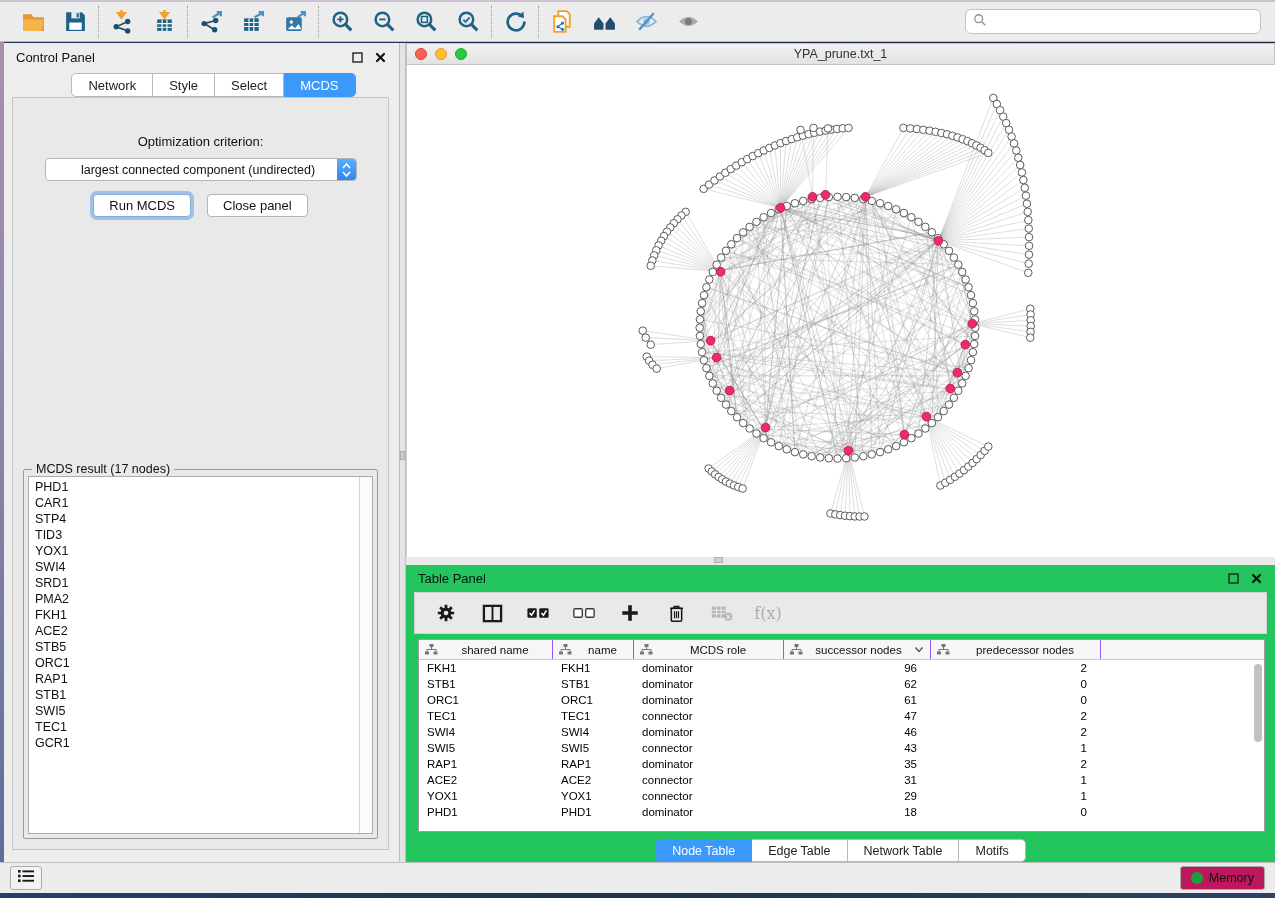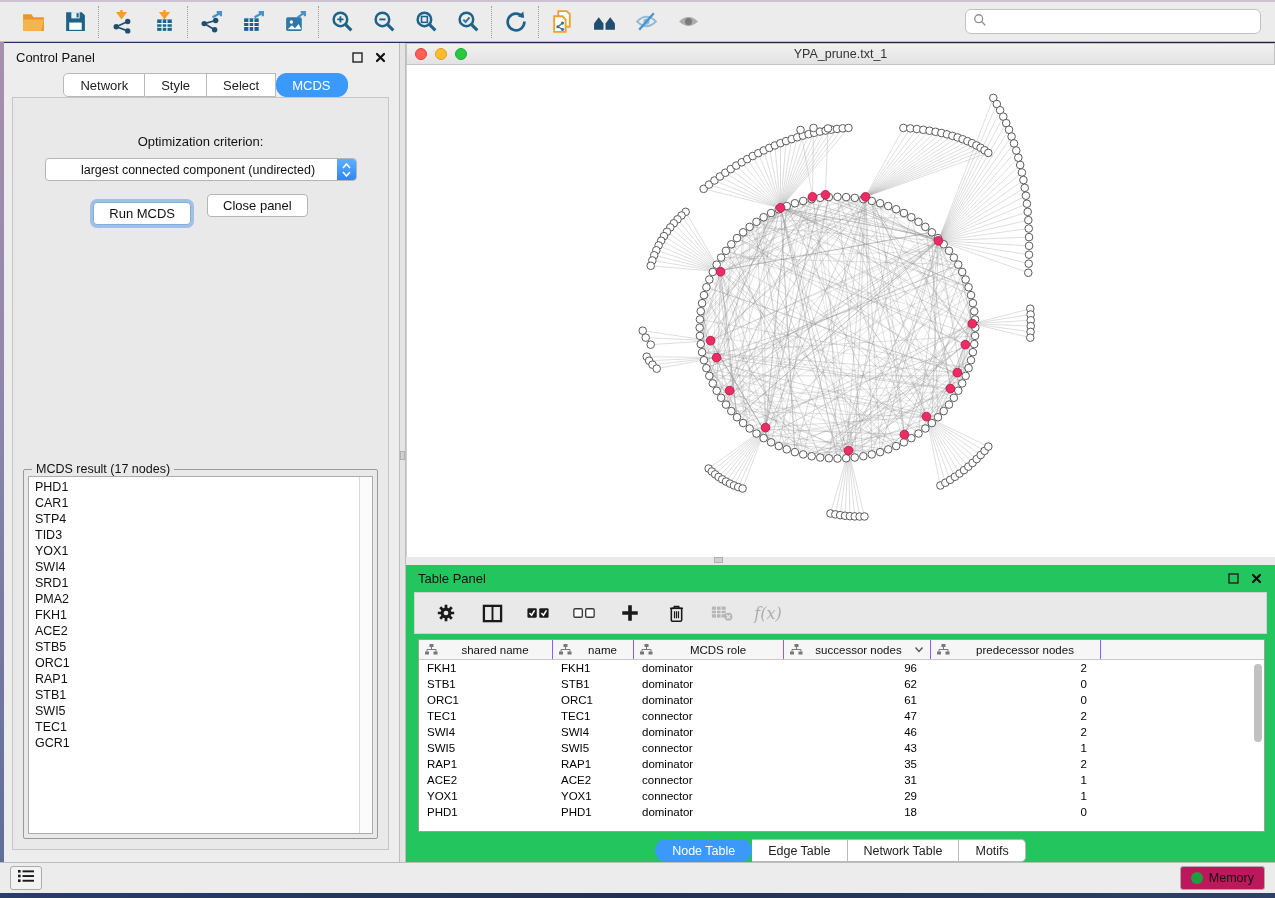--- a/index.html
+++ b/index.html
@@ -24,38 +24,38 @@
   .bottom-strip { position:absolute; left:0; right:0; bottom:0; height:5px;
                 background:linear-gradient(90deg,#2a3d66,#223153 50%,#2e4066); }
   .main { position:absolute; left:4px; top:43px; right:0; bottom:36px; background:#EDEDED; }
 
   
   .control-panel { position:absolute; left:0; top:0; width:395px; height:100%; background:#EDEDED; }
   .cp-title-row { height:28px; display:flex; align-items:center; padding:0 12px; }
   .panel-title { font-size:13px; color:#111; }
   .panel-winbtns { margin-left:auto; display:flex; gap:10px; align-items:center; }
   .winbtn { width:13px; height:13px; display:flex; align-items:center; justify-content:center; cursor:pointer; }
-  .cp-tabs { position:absolute; top:30px; left:4px; width:100%; display:flex; justify-content:center; z-index:3; }
+  .cp-tabs { position:absolute; top:30px; left:12px; width:100%; display:flex; justify-content:center; z-index:3; }
   .seg-tab { height:24px; padding:0 16px; background:#fff; border:1px solid #B9B9B9; border-left-width:0;
              font-size:13px; color:#222; display:flex; align-items:center; cursor:pointer; }
   .seg-tab:first-child { border-left-width:1px; border-radius:5px 0 0 5px; }
   .seg-tab:last-child { border-radius:0 5px 5px 0; }
-  .seg-tab.active { background:#3B99FC; border-color:#3B99FC; color:#fff;border-radius:11px; }
+  .seg-tab.active { background:#3B99FC; border-color:#3B99FC; color:#fff; }
   .cp-content { position:absolute; top:54px; left:8px; right:10px; bottom:12px;
                 background:#E9E9E9; border:1px solid #C6C6C6; }
   .opt-label { margin-top:36px; text-align:center; font-size:13px; color:#111; }
   .dropdown { margin:9px auto 0; width:312px; height:23px; background:#fff; border:1px solid #B5B5B5;
               border-radius:4px; display:flex; align-items:center; cursor:pointer; position:relative; }
   .dropdown .dd-text { flex:1; text-align:center; font-size:12.5px; color:#111; padding-left:14px; }
   .dd-stepper { width:19px; height:21px; margin-right:0; background:linear-gradient(#5FAFFE,#2E86F5);
                 border-radius:0 3px 3px 0; display:flex; flex-direction:column; align-items:center; justify-content:center; gap:2px; }
   .btn-row { margin-top:13px; display:flex; justify-content:center; gap:16px; }
   .mac-btn { height:23px; padding:0 15px; background:#fff; border:1px solid #B5B5B5; border-radius:4px;
              font-size:13px; color:#111; font-family:inherit; cursor:pointer; }
-  .mac-btn.focused { box-shadow:0 0 0 3px rgba(110,165,230,.6); border-color:#85AED6;margin-top:8px; }
+  .mac-btn.focused { box-shadow:0 0 0 3px rgba(110,165,230,.6); border-color:#85AED6; }
   .result-group { position:absolute; left:10px; right:10px; top:371px; bottom:10px;
                   border:1px solid #9a9a9a; border-radius:2px; }
   .result-legend { position:absolute; top:-8px; left:8px; background:#E9E9E9; padding:0 4px; font-size:12.5px; color:#111;text-align:center; }
   .result-list { position:absolute; inset:6px 4px 4px 4px; background:#fff; border:1px solid #ABABAB; overflow:hidden; }
   .result-scroll { position:absolute; top:0; bottom:0; right:0; width:13px; background:#FBFBFB; border-left:1px solid #D8D8D8; }
   .result-items { padding:2px 0 0 6px; }
   .result-item { font-size:12.5px; line-height:16px; color:#111; }
 
   
   .vsplit { position:absolute; left:395px; top:0; width:7px; height:100%; background:#E4E4E4;
@@ -77,21 +77,21 @@
   .net-canvas { position:absolute; left:0; right:0; top:22px; bottom:0; background:#fff; border-left:1px solid #CFCFCF; }
   .net-canvas svg { position:absolute; inset:0; }
 
   
   .table-panel { position:absolute; left:402px; right:0; top:522px; bottom:0; background:#22c55e; }
   .tp-title-row { height:26px; display:flex; align-items:center; padding:0 12px; }
   .tp-toolbar { margin:1px 8px 0 8px; height:42px; background:#E9E9E9; border:1px solid #D2D2D2;
                 display:flex; align-items:center; gap:24px; padding-left:20px; }
   .tp-icon { width:22px; height:22px; display:flex; align-items:center; justify-content:center; cursor:pointer; }
   .tp-icon.disabled { cursor:default; }
-  .fx-label { font-family:"DejaVu Serif",serif; font-style:italic; font-size:16px; color:#ADADAD;text-align:right; }
+  .fx-label { font-family:"DejaVu Serif",serif; font-size:16px; color:#ADADAD;text-align:right; }
   .tp-table { position:relative; margin:5px 10px 0 12px; height:193px; background:#fff; border:1px solid #9E9E9E;
               overflow:hidden; font-size:11.5px; }
   .t-header { display:flex; height:20px; background:#F6F6F6; border-bottom:1px solid #CACACA; }
   .t-hcell { display:flex; align-items:center; border-right:1px solid #8b5cf6; color:#111; position:relative; }
   .t-hcell .hlabel { flex:1; text-align:center; font-size:11.5px; }
   .t-hcell .tree { margin-left:6px; }
   .t-row { display:flex; height:16px; align-items:center; }
   .t-cell { overflow:hidden; white-space:nowrap; color:#000; }
   .t-cell.text { padding-left:8px; text-align:left; }
   .t-cell.num { padding-right:14px; text-align:right; }

